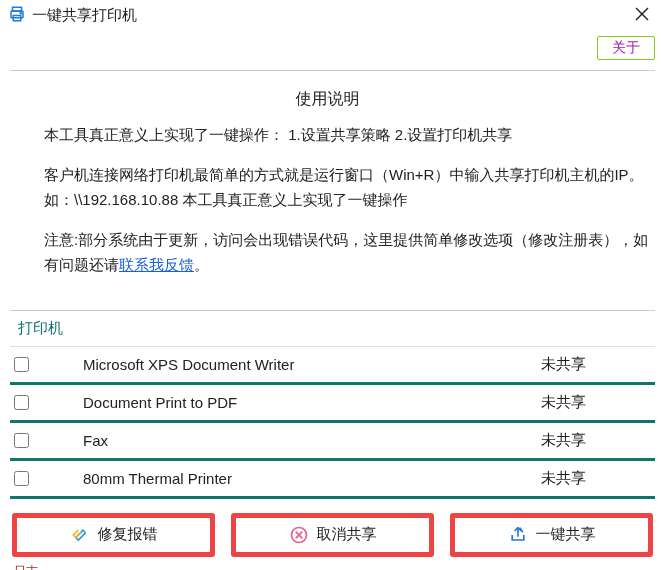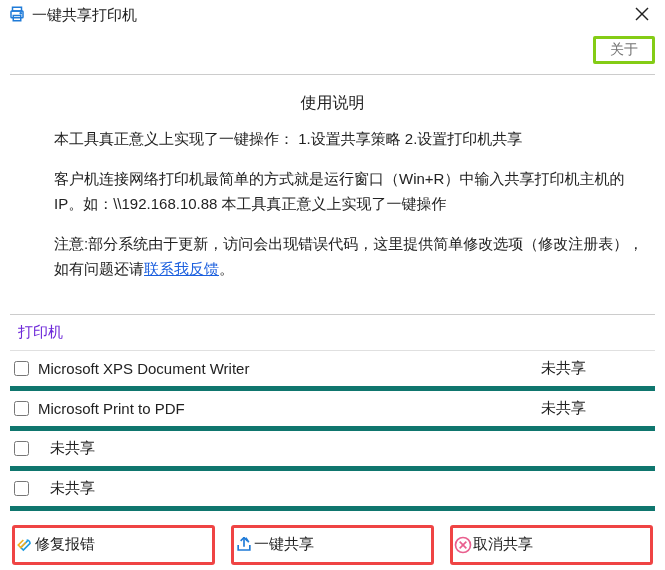--- a/index.html
+++ b/index.html
@@ -17,53 +17,53 @@
     display: flex; align-items: center; justify-content: space-between;
     padding: 4px 8px 4px 8px; height: 34px;
   }
   .titlebar .left { display: flex; align-items: center; gap: 6px; }
   .title-text { font-size: 15px; }
   .close-btn { font-size: 18px; padding: 2px 8px; cursor: pointer; line-height: 1; }
   .toprow {
     display: flex; justify-content: flex-end; padding: 6px 10px 10px 10px;
   }
   .about-btn {
-    border: 3px solid #84cc16; color: #737373; background: #fff;
+    border: 1px solid #84cc16; color: #a21caf; background: #fff;
     padding: 2px 14px; font-size: 14px; border-radius: 2px; cursor: pointer;
     font-family: inherit;
   }
   .hr { border: none; border-top: 1px solid #ccc; margin: 0 10px; }
-  .instructions { padding: 14px 14px 18px 14px; line-height: 1.7; }
+  .instructions { padding: 14px 14px 18px 4px; line-height: 1.7; }
   .instr-title { text-align: center; font-size: 16px; margin-bottom: 10px; }
   .instr-para { margin-bottom: 14px; font-size: 15px; margin-left: 40px; }
   .instr-para a { color: #1b5fde; cursor: pointer; }
   .hr2 { border: none; border-top: 1px solid #ccc; margin: 0 10px 0 10px; }
   .table-wrap { padding: 0 10px; }
   .thead {
-    display: flex; padding: 8px 4px; font-size: 15px; color: #6d28d9;
+    display: flex; padding: 8px 4px; font-size: 15px; color: #0f766e;
     border-bottom: 1px solid #e0e0e0;
   }
   .col-name { flex: 1; padding-left: 4px; }
   .col-state { width: 110px; }
   .trow {
     display: flex; align-items: center; padding: 8px 4px;
-    border-bottom: 5px solid #0f766e; font-size: 15px;
+    border-bottom: 3px solid #0f766e; font-size: 15px; gap: 45px;
   }
   .trow .chk { width: 24px; display: flex; align-items: center; }
   .trow .chk input { width: 15px; height: 15px; cursor: pointer; }
   .trow .pname { flex: 1; }
   .trow .pstate { width: 110px; margin-left: 12px; }
   .actions {
     display: flex; gap: 16px; padding: 14px 12px 6px 12px;
   }
   .action-btn {
-    flex: 1; border: 3px solid #ef4444; background: #fff;
+    flex: 1; border: 5px solid #ef4444; background: #fff;
     padding: 7px 0; font-size: 15px; border-radius: 3px; cursor: pointer;
     font-family: inherit;
-    display: flex; align-items: center; 
+    display: flex; align-items: center; justify-content: center; gap: 8px;
     color: #222;
   }
   .action-btn svg { width: 20px; height: 20px; display: block; }
   .footer-log { padding: 0 14px; font-size: 12px; color: #b91c1c; }
 </style>
 </head>
 <body>
 
 <div class="window">
 
@@ -115,65 +115,67 @@
           <div class="chk">
             <input type="checkbox" style="">
           </div>
           <div class="pname">Microsoft XPS Document Writer</div>
           <div class="pstate">未共享</div>
         </div>
         <div class="trow">
           <div class="chk">
             <input type="checkbox" style="">
           </div>
-          <div class="pname">Microsoft Print to PDF</div>
+          <div class="pname">Document Print to PDF</div>
           <div class="pstate">未共享</div>
         </div>
         <div class="trow">
           <div class="chk">
             <input type="checkbox" style="">
           </div>
+          <div class="pname">Fax</div>
           <div class="pstate">未共享</div>
         </div>
         <div class="trow">
           <div class="chk">
             <input type="checkbox" style="">
           </div>
+          <div class="pname">80mm Thermal Printer</div>
           <div class="pstate">未共享</div>
         </div>
       </div>
   </div>
 
   <div class="actions">
     <button class="action-btn">
       <span>
         <svg viewBox="0 0 24 24">
           <path d="M14 6 a4 4 0 0 1 4 4 l-8 8 -3 -3 8 -8" fill="none" stroke="#1f9de0" stroke-width="2"></path>
           <path d="M10 6 l-6 6 3 3 6 -6" fill="none" stroke="#f2b01e" stroke-width="2"></path>
         </svg>
       </span>
       <span>修复报错</span>
     </button>
     <button class="action-btn">
       <span>
+        <svg viewBox="0 0 24 24">
+          <circle cx="12" cy="12" r="9" fill="none" stroke="#e9608f" stroke-width="2"></circle>
+          <line x1="8" y1="8" x2="16" y2="16" stroke="#e9608f" stroke-width="2"></line>
+          <line x1="16" y1="8" x2="8" y2="16" stroke="#e9608f" stroke-width="2"></line>
+        </svg>
+      </span>
+      <span>取消共享</span>
+    </button>
+    <button class="action-btn">
+      <span>
         <svg viewBox="0 0 24 24" fill="none" stroke="#1f7bd8" stroke-width="2">
           <path d="M5 12 v6 h14 v-6"></path>
           <path d="M12 3 v11"></path>
           <path d="M12 3 l4 4 M12 3 l-4 4" stroke="#1f7bd8"></path>
           <path d="M12 3 l5 4" transform="rotate(18 12 10)"></path>
         </svg>
       </span>
       <span>一键共享</span>
     </button>
-    <button class="action-btn">
-      <span>
-        <svg viewBox="0 0 24 24">
-          <circle cx="12" cy="12" r="9" fill="none" stroke="#e9608f" stroke-width="2"></circle>
-          <line x1="8" y1="8" x2="16" y2="16" stroke="#e9608f" stroke-width="2"></line>
-          <line x1="16" y1="8" x2="8" y2="16" stroke="#e9608f" stroke-width="2"></line>
-        </svg>
-      </span>
-      <span>取消共享</span>
-    </button>
   </div>
 
   <div class="footer-log">日志</div>
 </div>
 
 </body></html>

